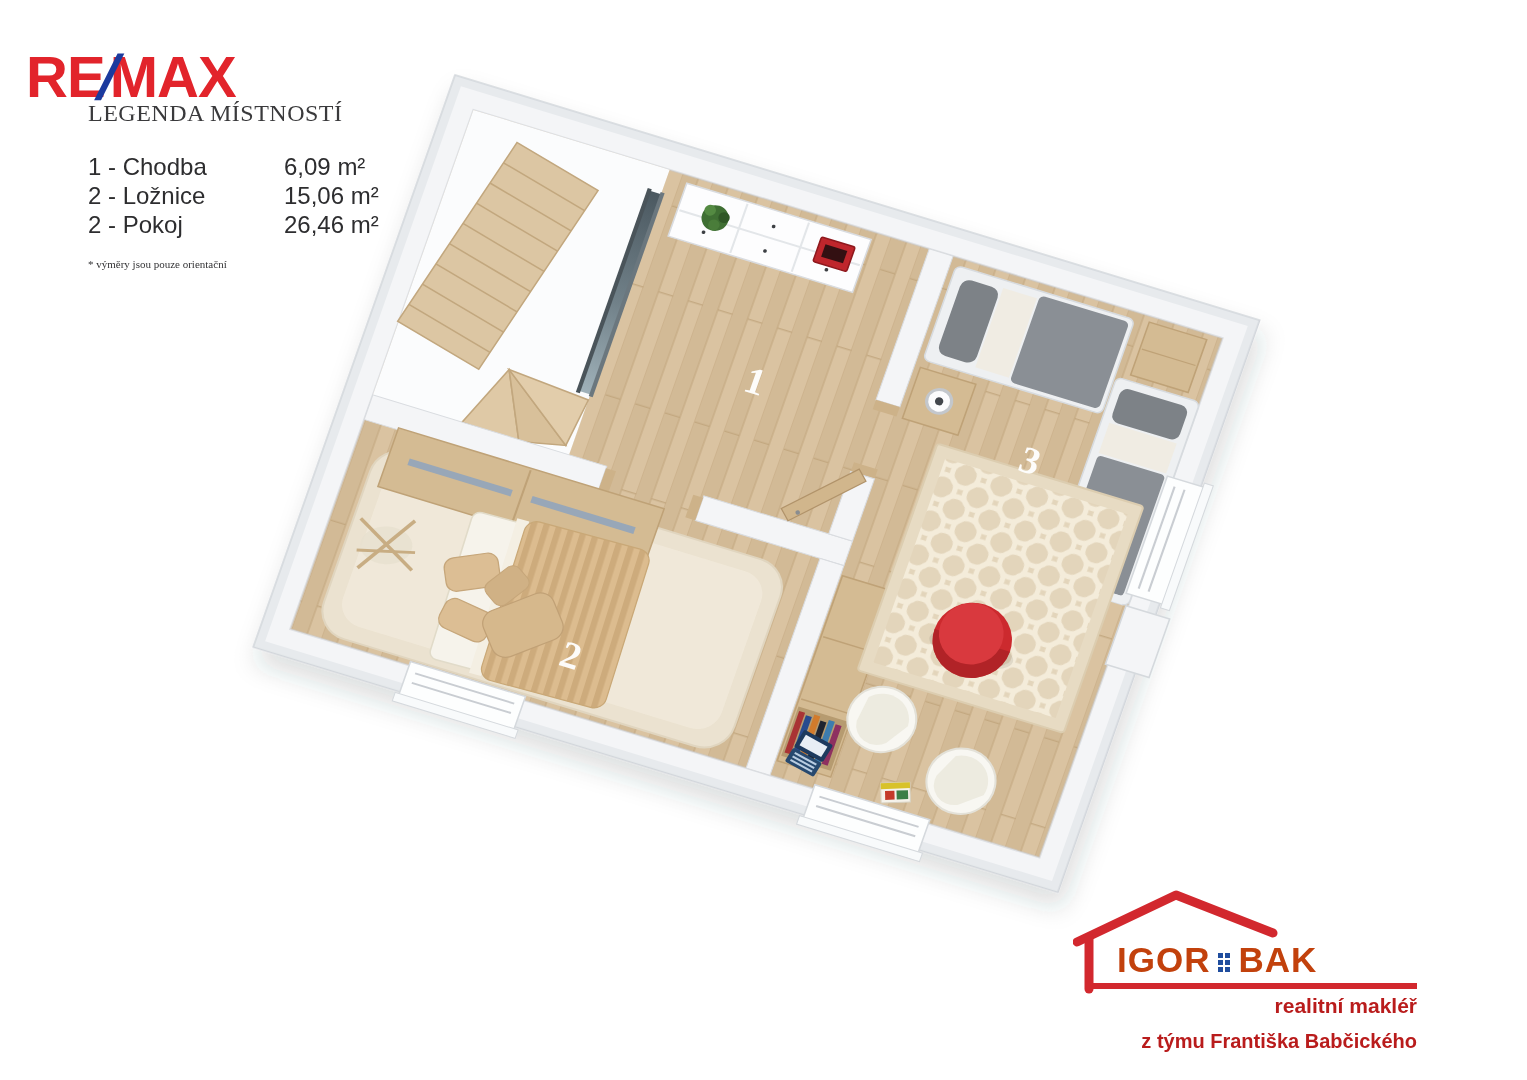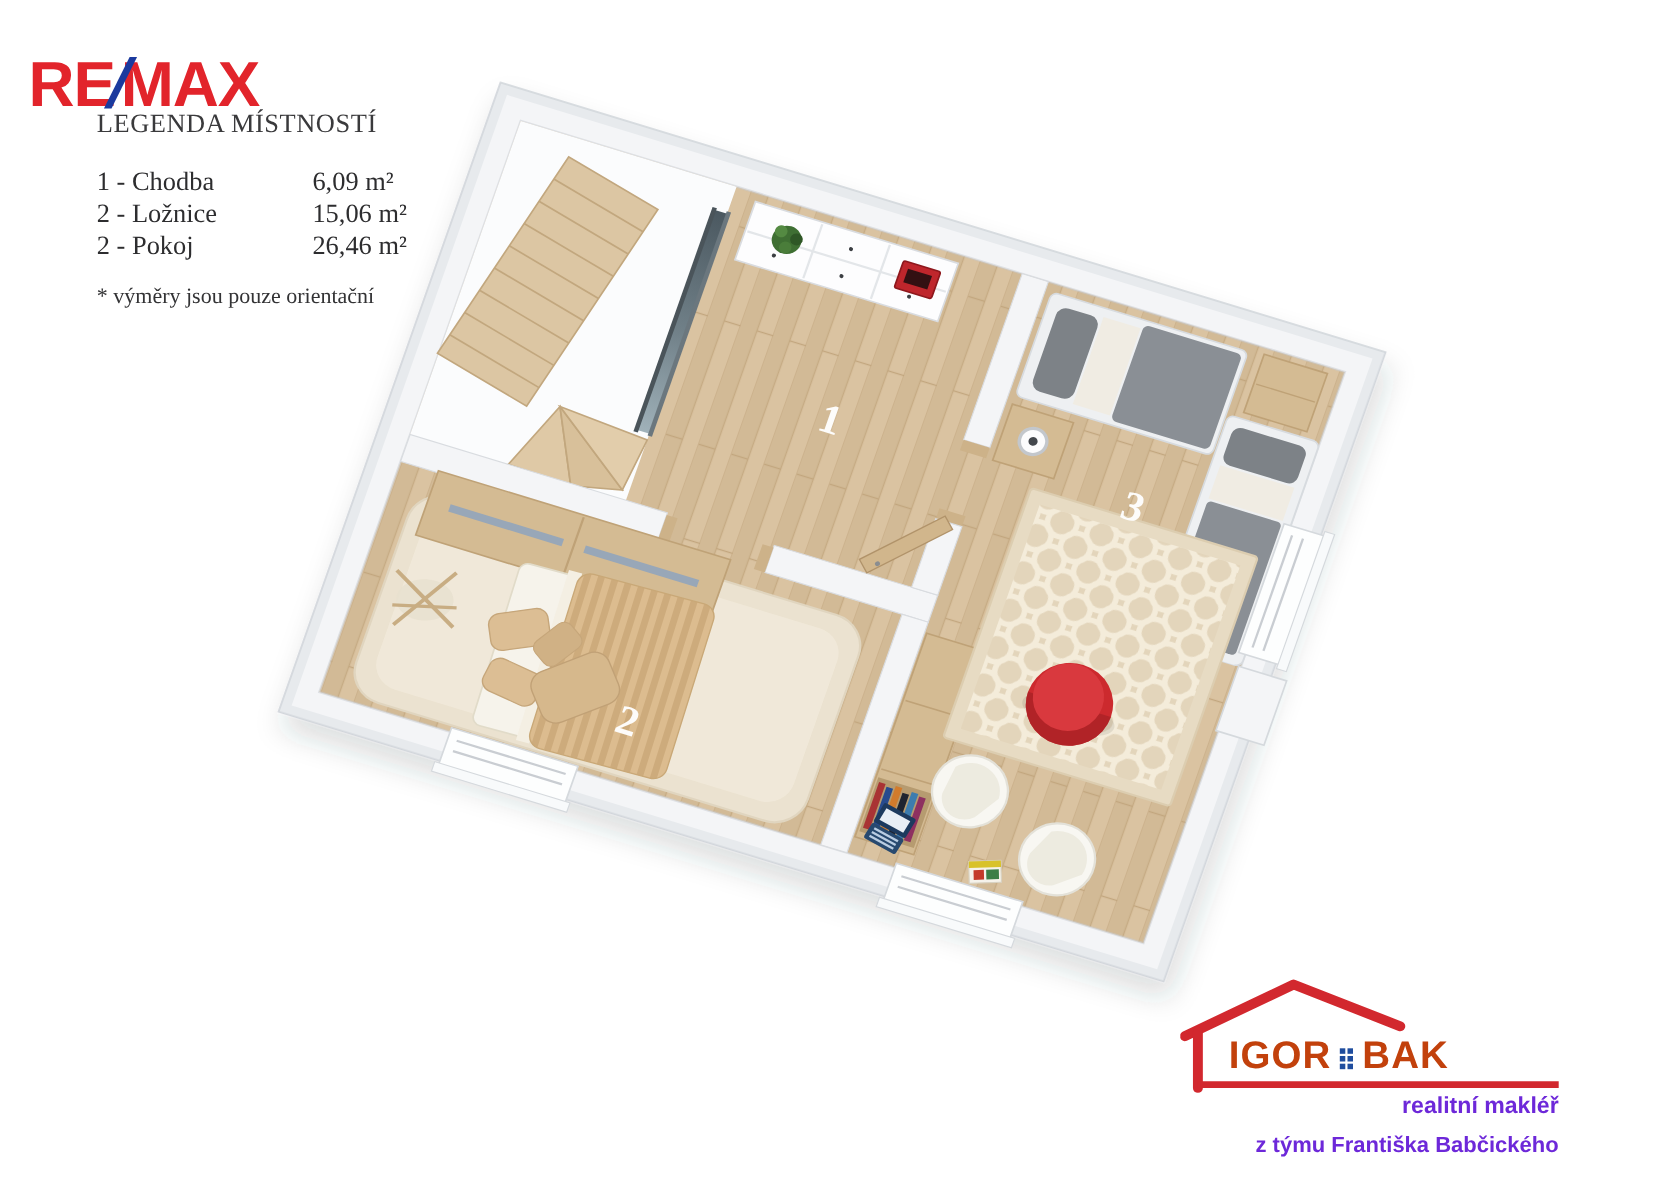--- a/index.html
+++ b/index.html
@@ -20,41 +20,41 @@
     margin:0 -6px 0 -4px;font-weight:800;
   }
   
   .legend-title{
     position:absolute;left:88px;top:100px;z-index:2;
     font-family:"Liberation Serif",serif;font-size:24px;color:#3a3a3c;
     letter-spacing:0.5px;white-space:nowrap;text-align:right;
   }
   .legend-rows{position:absolute;left:88px;top:152px;z-index:2;}
   .legend-row{
-    display:flex;font-family:Liberation Serif, serif;
+    display:flex;font-family:Liberation Sans, sans-serif;
     font-size:24px;color:#2d2d2f;line-height:29px;
   }
   .legend-row .room-name{width:196px;}
   .legend-note{
     position:absolute;left:88px;top:258px;z-index:2;
-    font-family:"Liberation Serif",serif;font-size:20px;color:#333335;
+    font-family:"Liberation Serif",serif;font-size:11px;color:#333335;
   }
   
   .plan-wrap{position:absolute;left:200px;top:40px;width:1120px;height:940px;z-index:1;}
   
   .agent{position:absolute;left:1073px;top:886px;width:390px;height:170px;z-index:2;}
   .agent svg{position:absolute;left:0;top:0;}
   .agent-name{
     position:absolute;left:44px;top:56px;display:flex;align-items:center;gap:8px;
     font-weight:800;font-size:35px;color:#c2410c;letter-spacing:1px;line-height:1;
   }
   .dots{display:grid;grid-template-columns:5px 5px;grid-auto-rows:5px;gap:2px;margin-top:6px;}
   .dots i{background:#1f4d9e;display:block;}
   .agent-line1,.agent-line2{
-    position:absolute;right:46px;text-align:right;color:#6d28d9;font-weight:800;white-space:nowrap;
+    position:absolute;right:46px;text-align:right;color:#b91c1c;font-weight:800;white-space:nowrap;
   }
   .agent-line1{top:108px;font-size:21px;}
   .agent-line2{top:144px;font-size:20px;}
   
   text.room-num{
     font-family:"Liberation Serif",serif;font-weight:bold;
     fill:#ffffff;font-size:38px;text-anchor:middle;opacity:0.96;
   }
 </style>
 </head>

